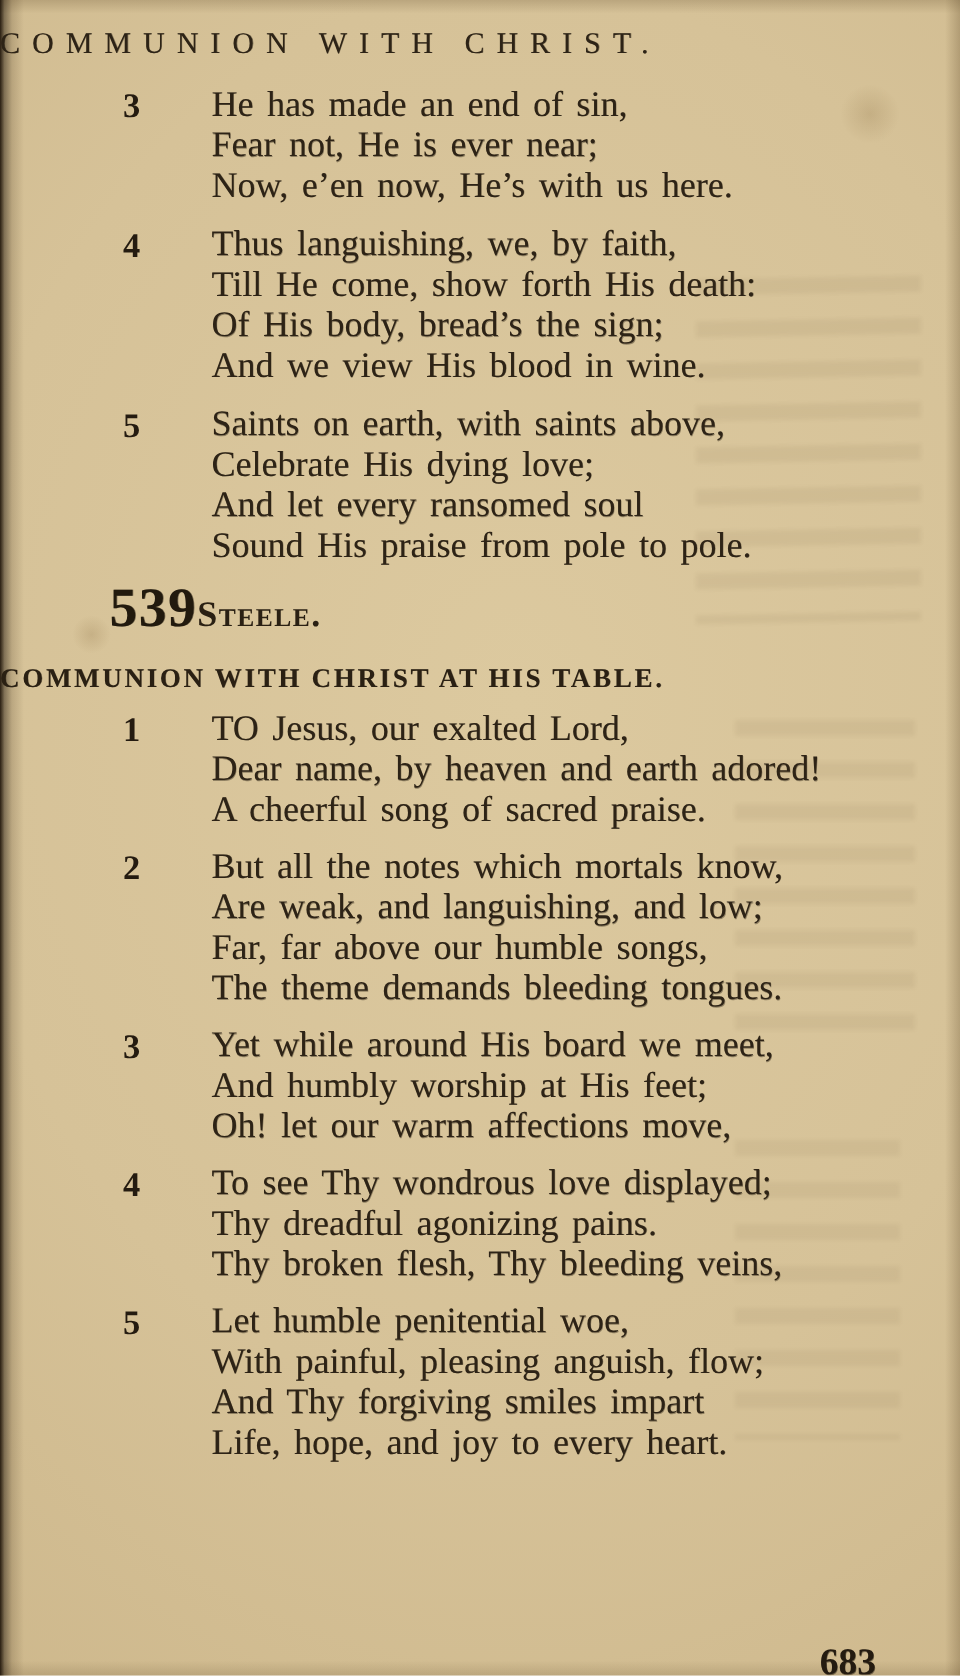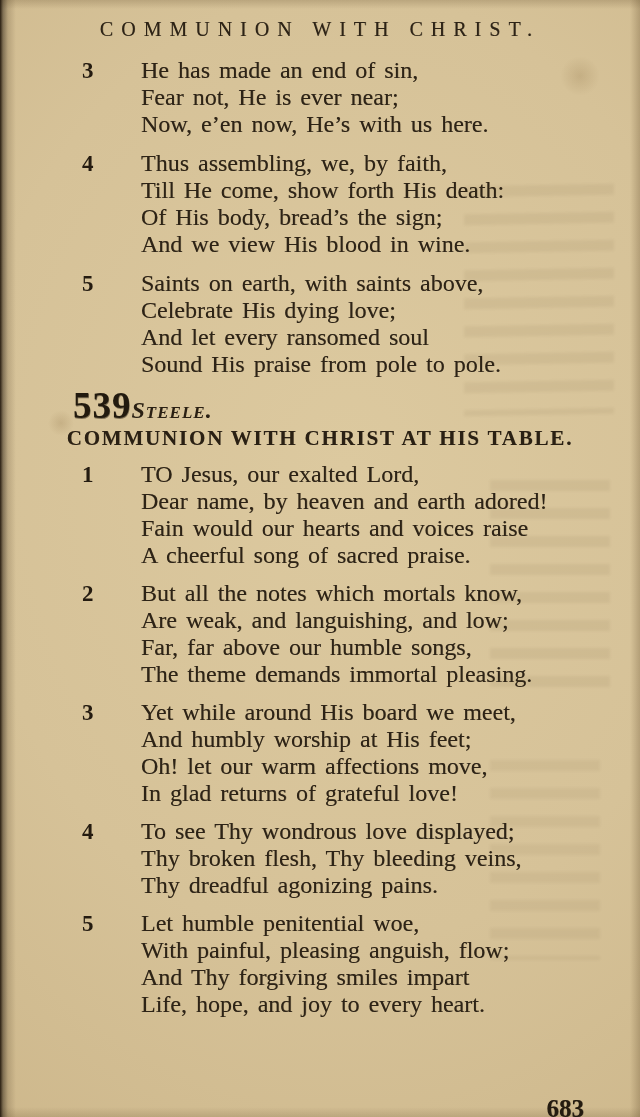--- a/index.html
+++ b/index.html
@@ -30,21 +30,20 @@
   .ghost.g2 { right: 30px; top: 480px; width: 120px; height: 220px; }
   .ghost.g3 { right: 40px; top: 760px; width: 110px; height: 200px; opacity: 0.05; }
   .stain {
     position: absolute; pointer-events: none; border-radius: 50%;
     background: radial-gradient(circle, rgba(120,90,45,0.18) 0%, rgba(120,90,45,0) 70%);
   }
   .stain.s1 { left: 48px; top: 410px; width: 26px; height: 26px; }
   .stain.s2 { right: 40px; top: 56px; width: 40px; height: 40px; }
 
   .running-head {
-    text-align: center;
     padding-top: 18px;
     font-size: 20px;
     letter-spacing: 8px;
     white-space: nowrap;
     text-shadow: 0.4px 0.4px 0 rgba(45,35,22,0.45);
   }
 
   .verses { padding-left: 82px; padding-right: 18px; }
   .verse { display: flex; align-items: flex-start; }
   .sec-a .verse.v0 { margin-top: 16px; }
@@ -73,26 +72,25 @@
   }
   .hymn-meter {
     flex: 1; text-align: center;
     font-size: 25px; letter-spacing: 2px; font-weight: bold;
     color: #2a2013;
   }
   .hymn-author {
     font-variant: small-caps;
     font-size: 24px; letter-spacing: 1px; font-weight: bold;
     color: #2a2013;
-    font-style: italic;
   }
   .hymn-title {
-    text-align: center;
-    margin-top: 0;
-    font-size: 21px; letter-spacing: 1.8px; font-weight: bold;
+    text-align: left;
+    margin-top: 16px;
+    font-size: 18px; letter-spacing: 1.8px; font-weight: bold;
     color: #2a2013;
     text-shadow: 0.3px 0.3px 0 rgba(42,32,19,0.4);
   }
 
   .page-number {
     position: absolute;
     right: 56px; top: 1095px;
     font-size: 25px; font-weight: bold;
     color: #241b10;
     text-shadow: 0.4px 0.4px 0 rgba(36,27,16,0.5);
@@ -116,21 +114,21 @@
       <span class="vnum">3</span>
       <div class="vlines">
         <div class="vline">He has made an end of sin,</div>
         <div class="vline">Fear not, He is ever near;</div>
         <div class="vline">Now, e’en now, He’s with us here.</div>
       </div>
     </div>
     <div class="verse">
       <span class="vnum">4</span>
       <div class="vlines">
-        <div class="vline">Thus assembling, we, by faith,</div>
+        <div class="vline">Thus languishing, we, by faith,</div>
         <div class="vline">Till He come, show forth His death:</div>
         <div class="vline">Of His body, bread’s the sign;</div>
         <div class="vline">And we view His blood in wine.</div>
       </div>
     </div>
     <div class="verse">
       <span class="vnum">5</span>
       <div class="vlines">
         <div class="vline">Saints on earth, with saints above,</div>
         <div class="vline">Celebrate His dying love;</div>
@@ -145,48 +143,46 @@
     <span class="hymn-author">Steele.</span>
   </div>
   <div class="hymn-title">COMMUNION WITH CHRIST AT HIS TABLE.</div>
 
   <section class="verses sec-b">
     <div class="verse v0">
       <span class="vnum">1</span>
       <div class="vlines">
         <div class="vline">TO Jesus, our exalted Lord,</div>
         <div class="vline">Dear name, by heaven and earth adored!</div>
-        <div class="vline">Fain would our hearts and voices raise</div>
         <div class="vline">A cheerful song of sacred praise.</div>
       </div>
     </div>
     <div class="verse">
       <span class="vnum">2</span>
       <div class="vlines">
         <div class="vline">But all the notes which mortals know,</div>
         <div class="vline">Are weak, and languishing, and low;</div>
         <div class="vline">Far, far above our humble songs,</div>
-        <div class="vline">The theme demands immortal pleasing.</div>
+        <div class="vline">The theme demands bleeding tongues.</div>
       </div>
     </div>
     <div class="verse">
       <span class="vnum">3</span>
       <div class="vlines">
         <div class="vline">Yet while around His board we meet,</div>
         <div class="vline">And humbly worship at His feet;</div>
         <div class="vline">Oh! let our warm affections move,</div>
-        <div class="vline">In glad returns of grateful love!</div>
       </div>
     </div>
     <div class="verse">
       <span class="vnum">4</span>
       <div class="vlines">
         <div class="vline">To see Thy wondrous love displayed;</div>
+        <div class="vline">Thy dreadful agonizing pains.</div>
         <div class="vline">Thy broken flesh, Thy bleeding veins,</div>
-        <div class="vline">Thy dreadful agonizing pains.</div>
       </div>
     </div>
     <div class="verse">
       <span class="vnum">5</span>
       <div class="vlines">
         <div class="vline">Let humble penitential woe,</div>
         <div class="vline">With painful, pleasing anguish, flow;</div>
         <div class="vline">And Thy forgiving smiles impart</div>
         <div class="vline">Life, hope, and joy to every heart.</div>
       </div>

